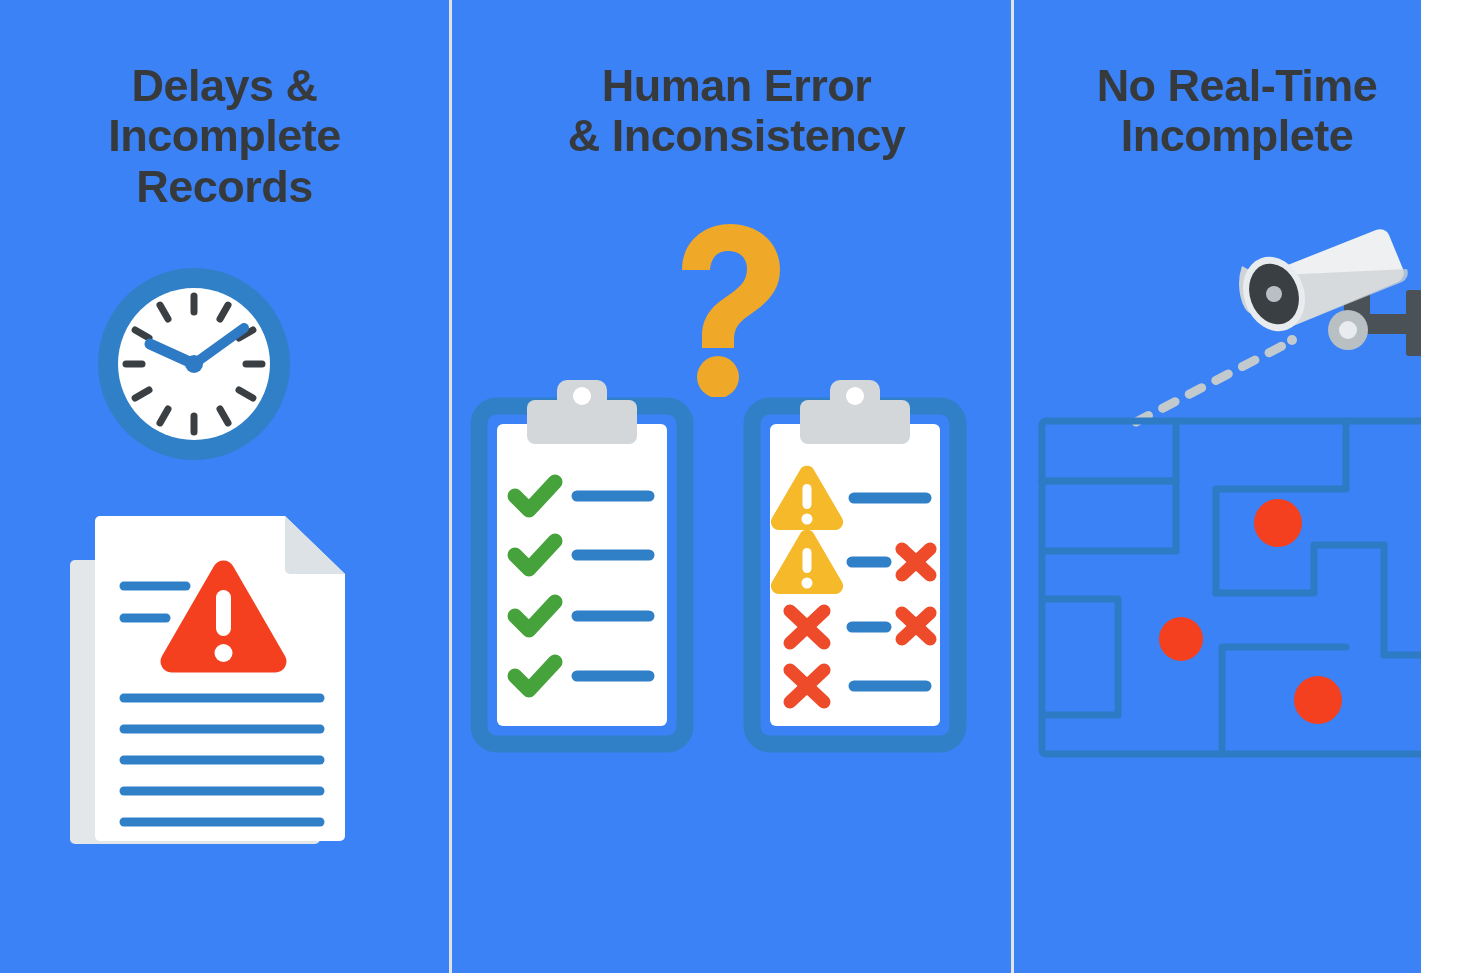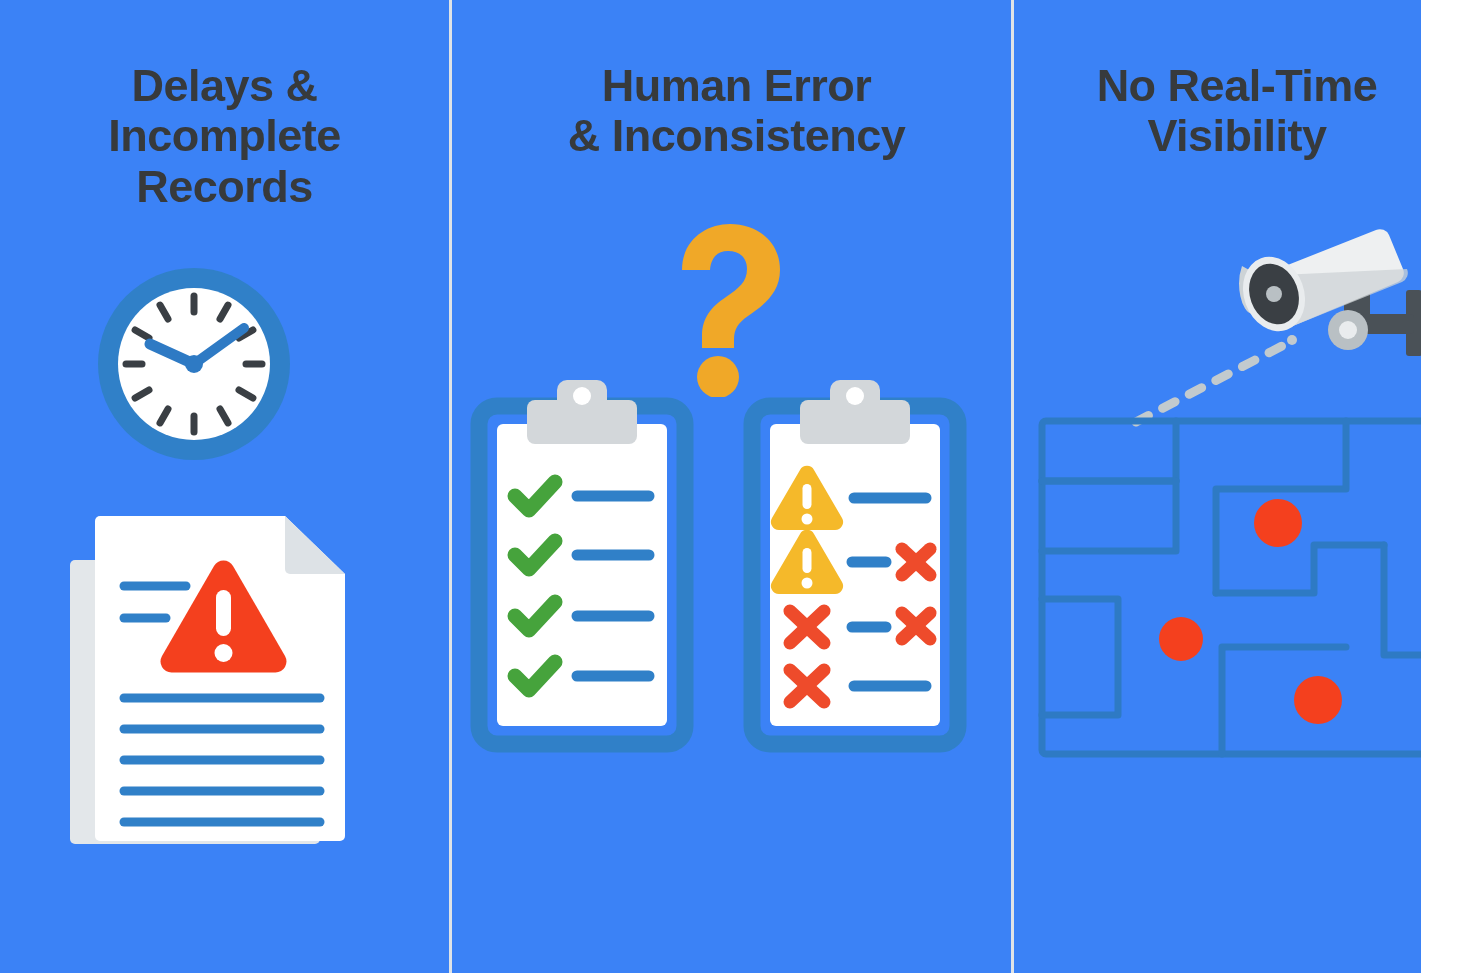--- a/index.html
+++ b/index.html
@@ -215,21 +215,21 @@
           </g>
           <line x1="114" y1="308" x2="186" y2="308" stroke="#3080c8" stroke-width="11" stroke-linecap="round"></line>
         </g>
       </svg>
     </div>
   </div>
 
   <div class="column" id="column-3">
 
     <div class="col-title" id="title-3">No Real-Time
-Visibility</div>
+Incomplete</div>
 
     <div class="art" id="camera-art">
       <svg width="225" height="160" viewBox="0 0 225 160">
         <g>
           <rect x="190" y="72" width="16" height="66" rx="3" fill="#4a5157"></rect>
           <rect x="150" y="96" width="48" height="20" rx="4" fill="#4a5157"></rect>
           <path d="M128 62 h26 v54 h-26 z" fill="#4a5157"></path>
           <circle cx="132" cy="112" r="20" fill="#b9c0c4"></circle>
           <circle cx="132" cy="112" r="9" fill="#e9ecee"></circle>
         </g>

